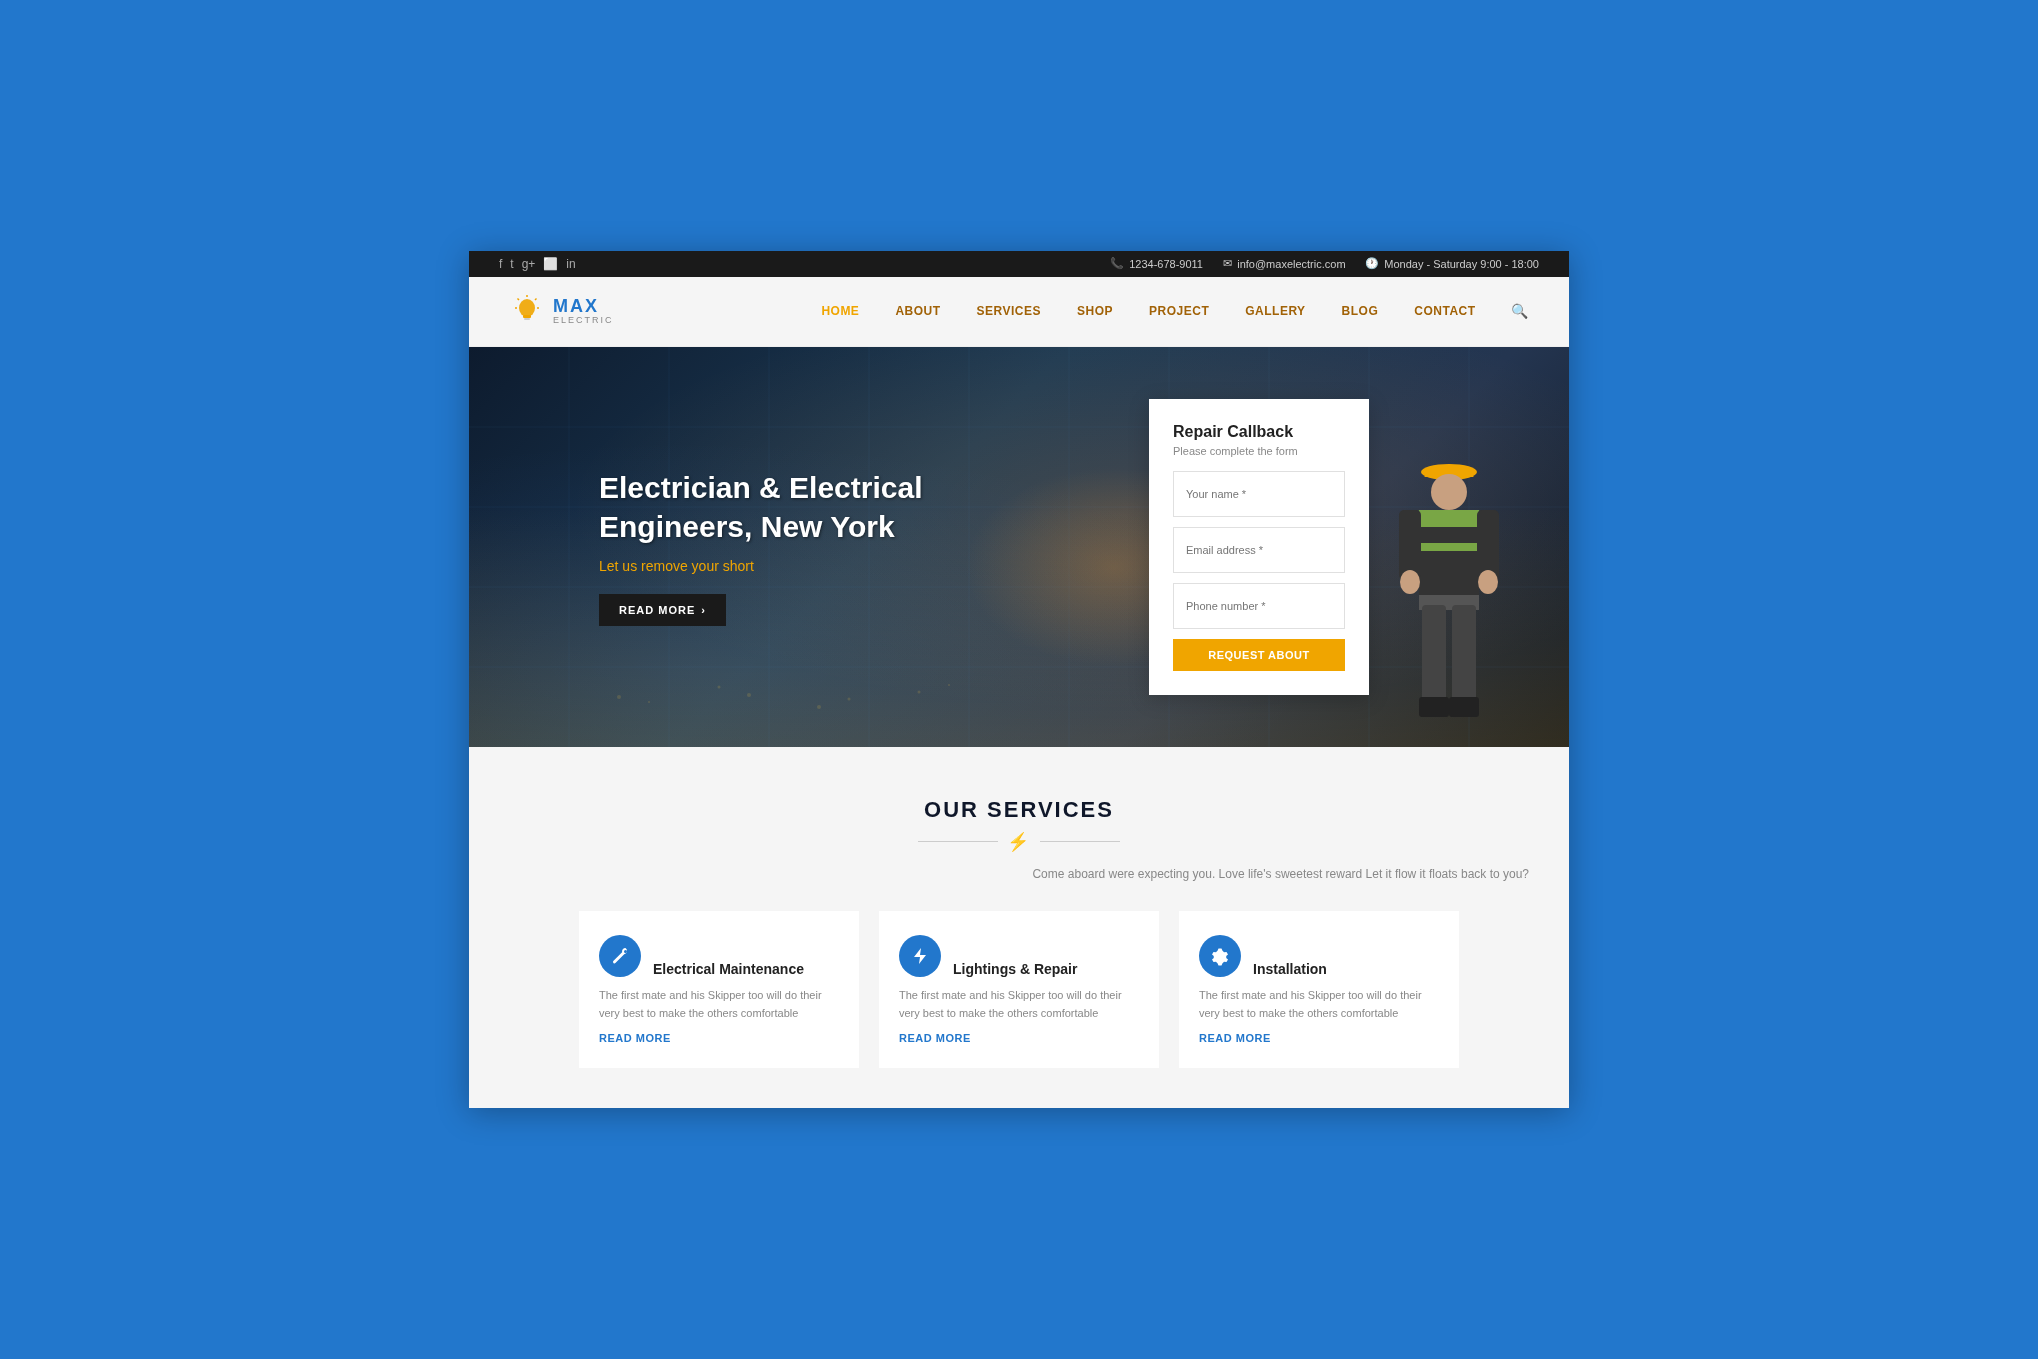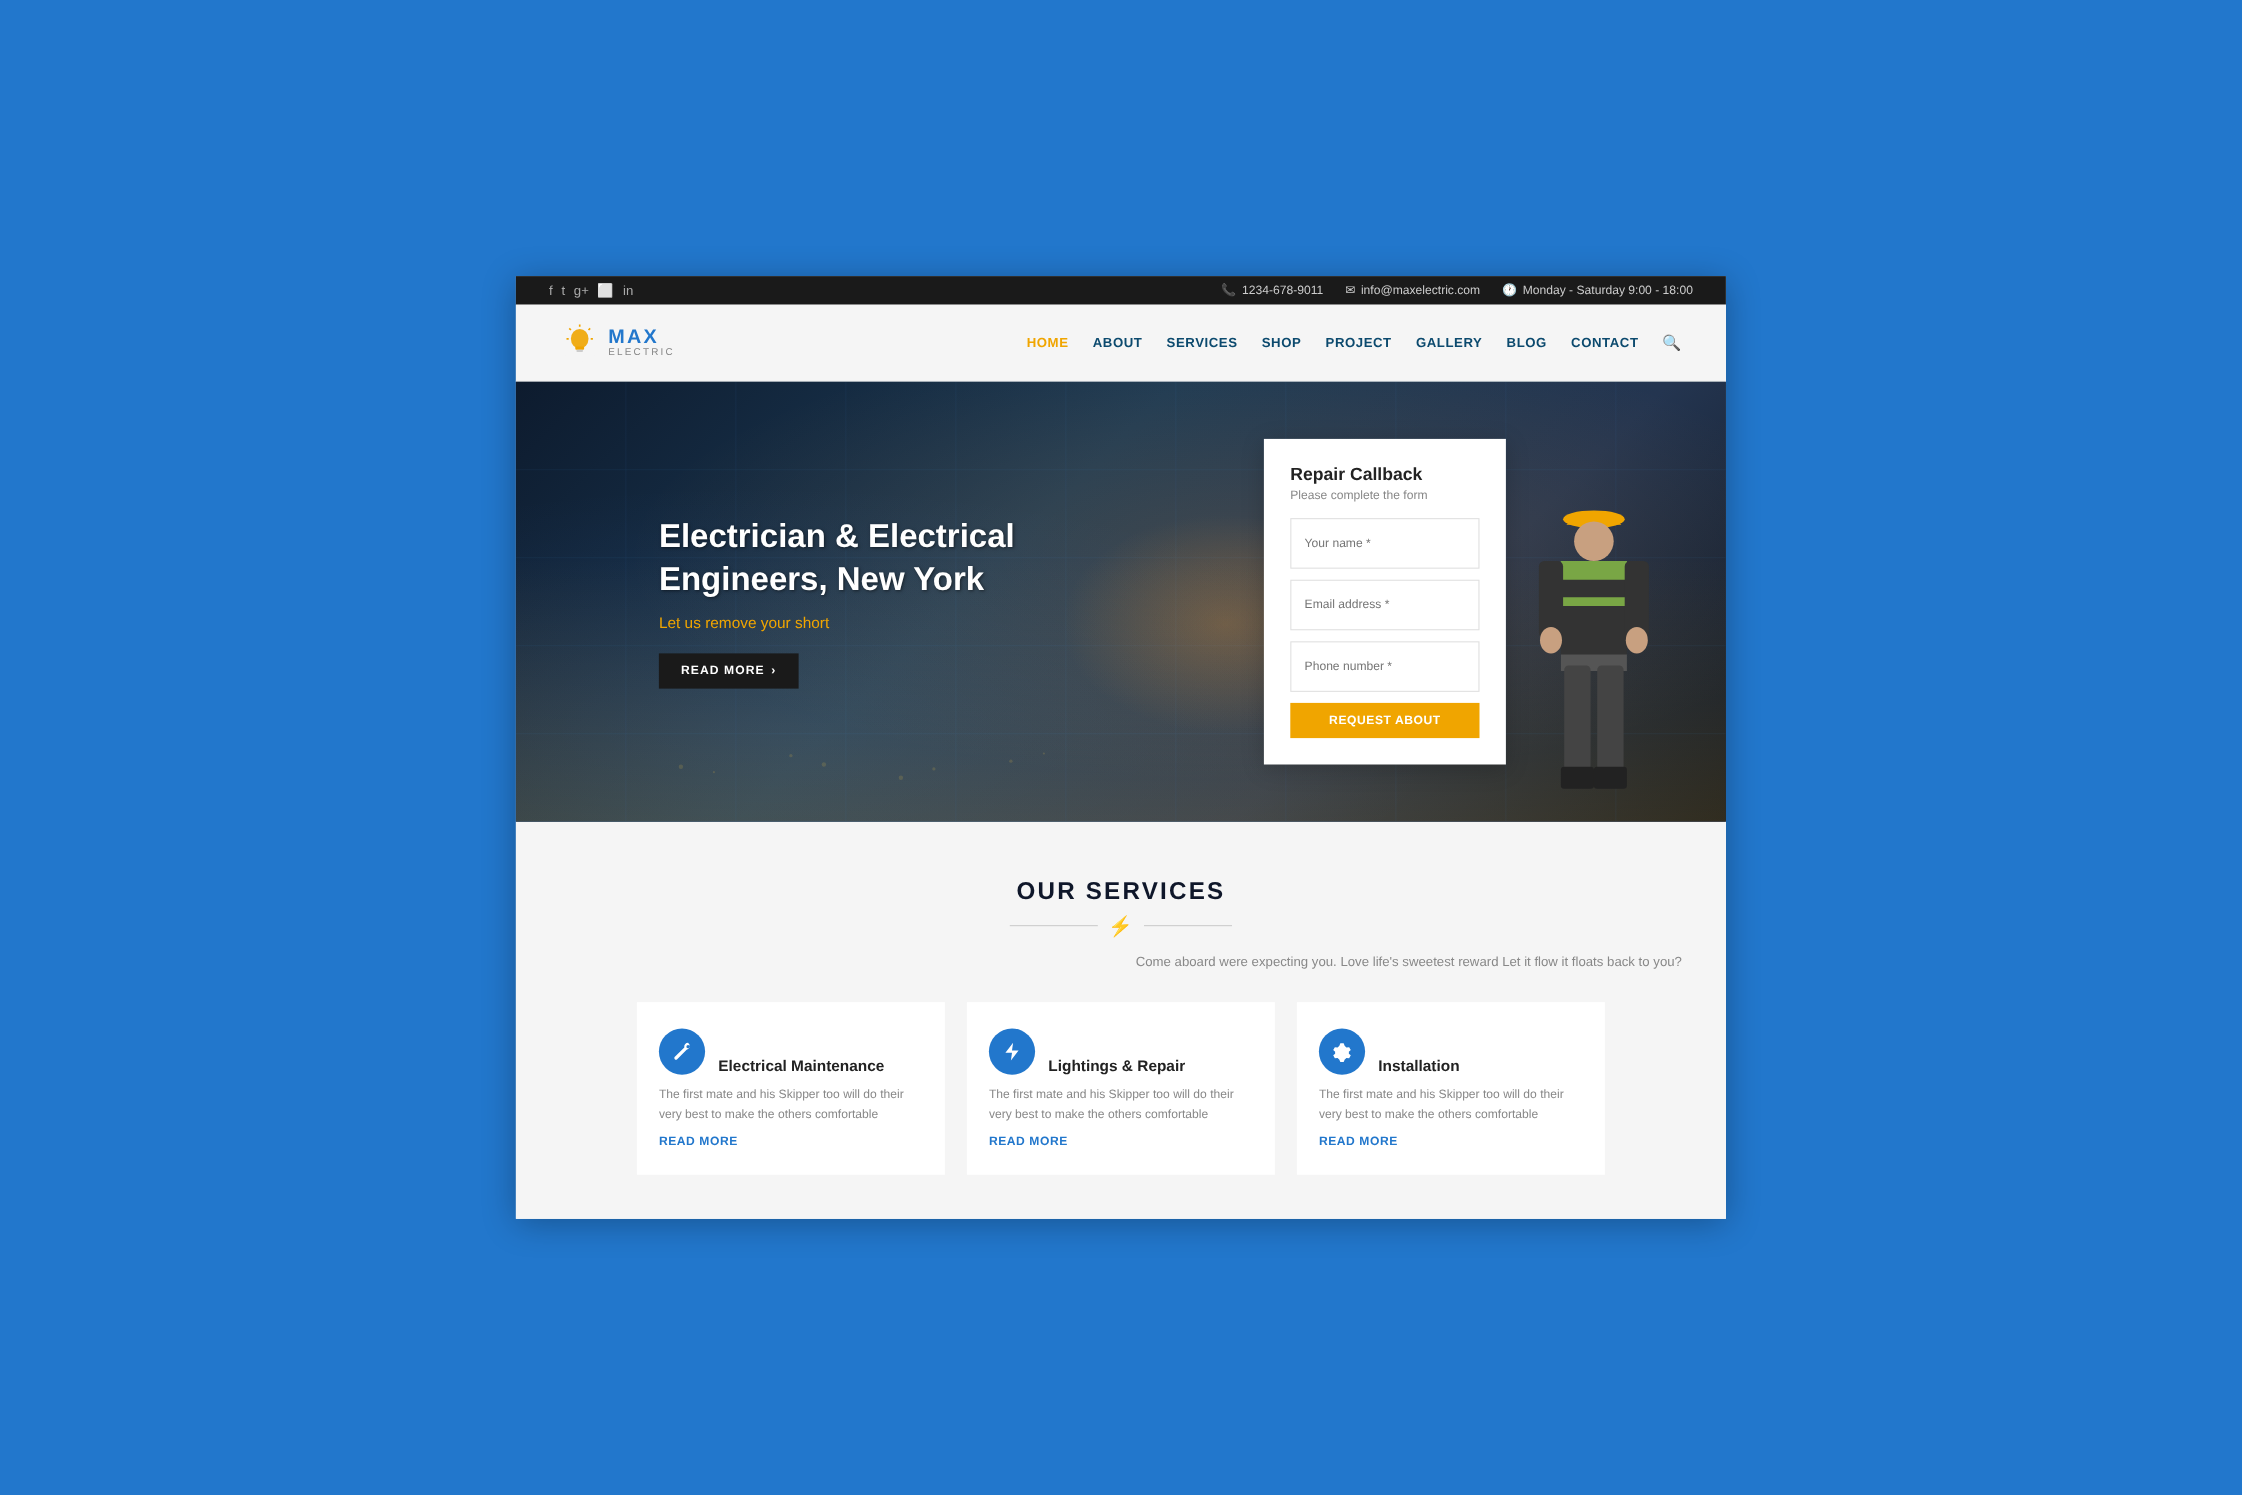--- a/index.html
+++ b/index.html
@@ -61,27 +61,27 @@
       color: #2277cc;
       font-size: 18px;
       font-weight: bold;
       letter-spacing: 2px;
     }
     .logo-electric {
       color: #888;
       font-size: 9px;
       letter-spacing: 2px;
     }
-    nav { display: flex; gap: 22px; align-items: center; }
+    nav { display: flex; gap: 36px; align-items: center; }
     .nav-item {
       font-size: 12px;
       font-weight: 600;
       letter-spacing: 0.5px;
       cursor: pointer;
-      color: #0c4a6e;
+      color: #a16207;
       text-decoration: none;
     }
     .nav-item.active { color: #f0a500; }
     .nav-search { cursor: pointer; color: #444; font-size: 14px; }
 
     
     .hero {
       position: relative;
       height: 400px;
       overflow: hidden;

